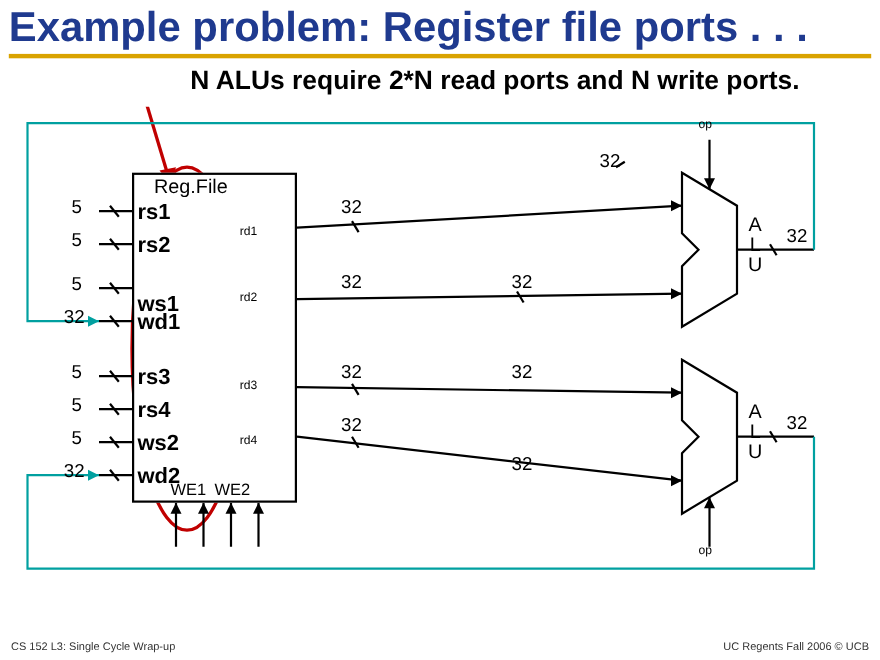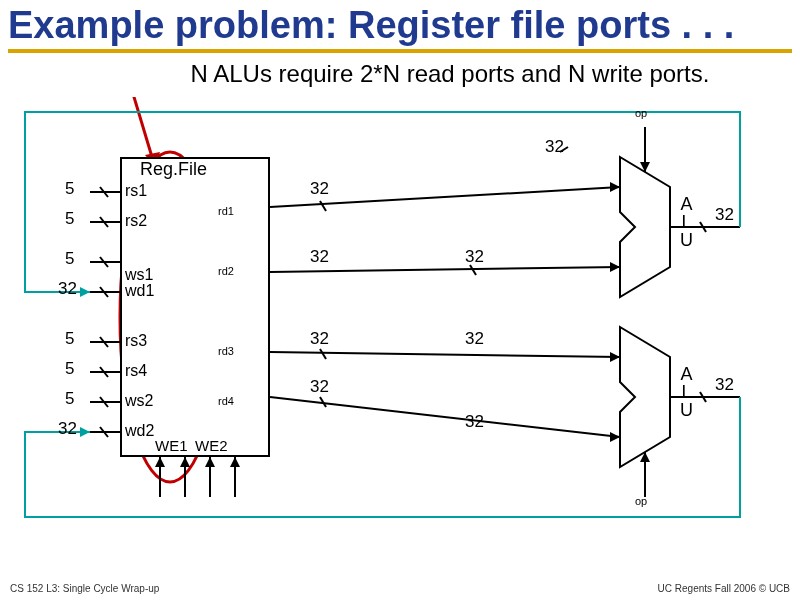--- a/index.html
+++ b/index.html
@@ -17,21 +17,21 @@
     color: #1f3a8f;
     padding: 4px 8px 2px 8px;
   }
   .rule {
     height: 4px;
     background: #d9a300;
     margin: 0 8px 6px 8px;
   }
   .subtitle {
     font-size: 24px;
-    font-weight: normal;
+    font-weight: bold;
     color: #000;
     text-align: center;
     line-height: 1.25;
     padding: 0 20px 8px 120px;
   }
   .diagram {
     position: relative;
     width: 800px;
     height: 440px;
   }
@@ -59,21 +59,22 @@
   }
   .regfile-title {
     position: absolute;
     left: 140px;
     top: 62px;
     font-size: 18px;
     font-weight: normal;
   }
   .port-in {
     position: absolute;
-    font-size: 16px;
+    font-size: 20px;
+    font-weight: bold;
   }
   .port-out {
     position: absolute;
     font-size: 11px;
   }
   .bw {
     position: absolute;
     font-size: 17px;
   }
   .op-label {

